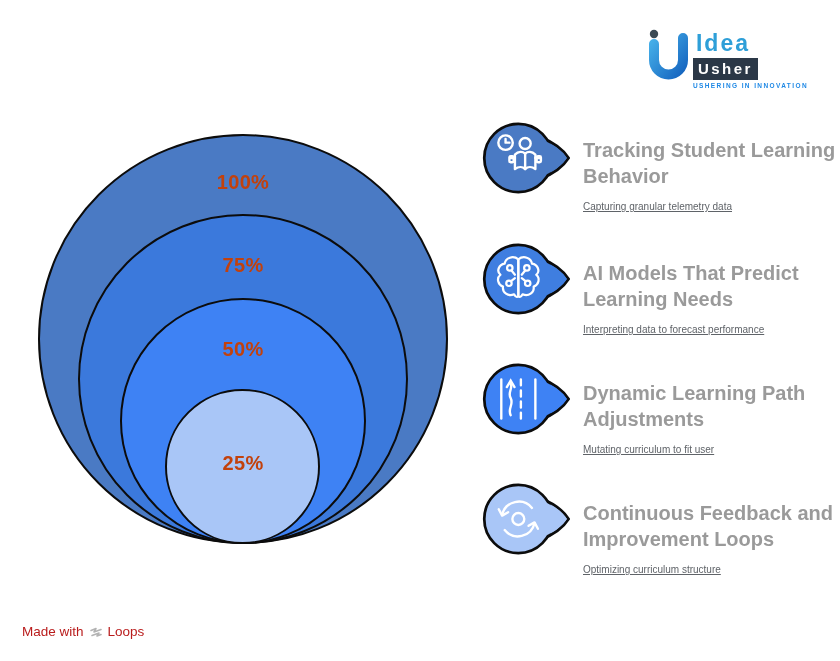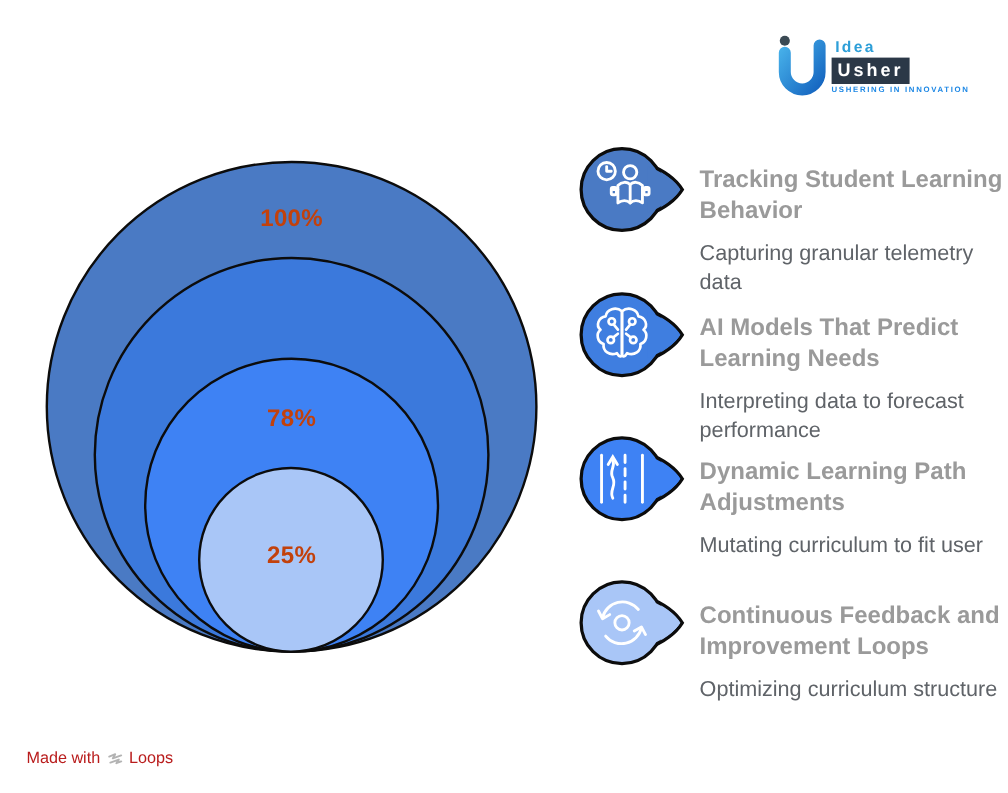--- a/index.html
+++ b/index.html
@@ -59,38 +59,39 @@
   .i2 .item-text, .i3 .item-text, .i4 .item-text { padding-top: 22px; }
 
   .item-title {
     font-size: 20px;
     font-weight: 700;
     line-height: 1.28;
     color: #9a9a9a;
   }
   .item-sub {
     margin-top: 11px;
-    font-size: 18px;
+    font-size: 10px;
     line-height: 1.3;
     color: #5f6368;
+    text-decoration: underline;
   }
 
   
   .logo {
     position: absolute;
     right: 32px;
     top: 26px;
     display: flex;
     align-items: flex-start;
   }
   .logo-u { width: 46px; height: 58px; }
   .logo-text { margin-left: 2px; margin-top: 6px; }
   .logo-idea {
     color: #2e9fd8;
-    font-size: 13px;
+    font-size: 23px;
     font-weight: 700;
     letter-spacing: 2px;
     line-height: 1;
     padding-left: 3px;
   }
   .logo-usher {
     margin-top: 3px;
     background: #2b3847;
     color: #ffffff;
     font-size: 15px;
@@ -143,21 +144,22 @@
       <div class="logo-tagline">USHERING IN INNOVATION</div>
     </div>
   </div>
 
   <div class="circle c100"></div>
   <div class="circle c75"></div>
   <div class="circle c50"></div>
   <div class="circle c25"></div>
 
   <div class="pct-label pl100">100%</div>
-  <div class="pct-label pl50">78%</div>
+  <div class="pct-label pl75">75%</div>
+  <div class="pct-label pl50">50%</div>
   <div class="pct-label pl25">25%</div>
 
   <div class="item i1">
     <svg class="item-icon" viewBox="0 0 108 90">
       <path d="M 70 20 C 88 27 99 37 104 45 C 99 53 88 63 70 70 Z" fill="#4a7ac4" stroke="#0c0c0c" stroke-width="3.2"></path>
       <circle cx="45" cy="45" r="40" fill="#4a7ac4" stroke="#0c0c0c" stroke-width="3.2"></circle>
       <path d="M 70 22 C 87 29 98 38 102 45 C 98 52 87 61 70 68 Z" fill="#4a7ac4"></path>
       <g stroke="#ffffff" stroke-width="2.8" fill="none" stroke-linecap="round" stroke-linejoin="round">
         <circle cx="30" cy="27" r="8.5"></circle>
         <path d="M30 22.5 V 27 L 34.5 27"></path>

